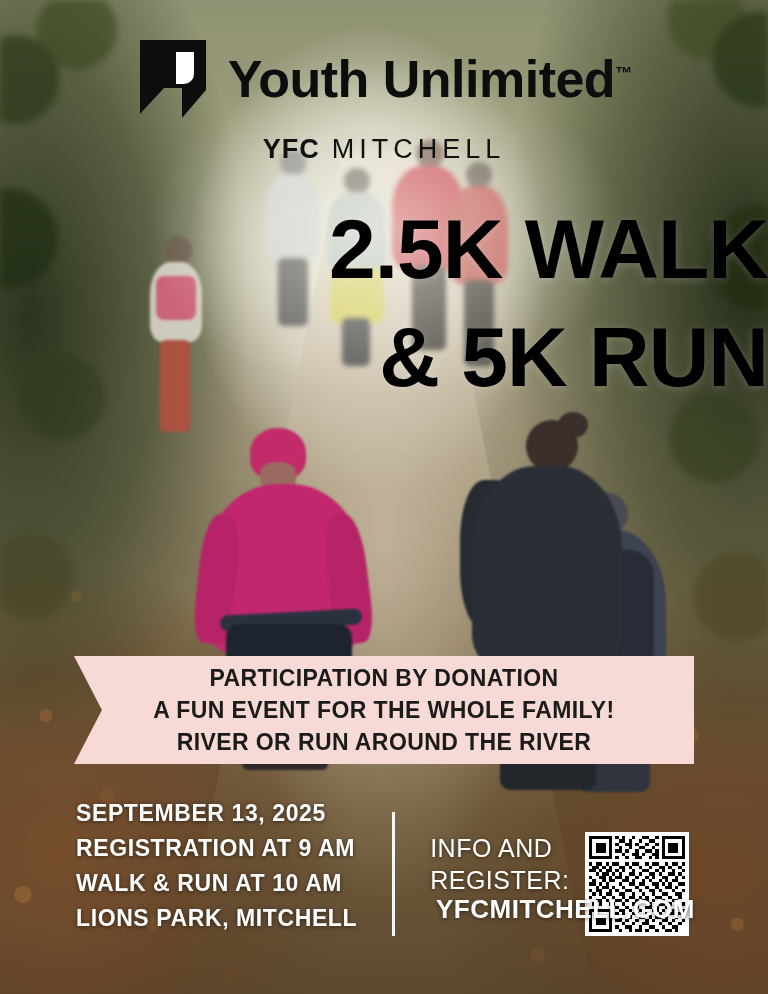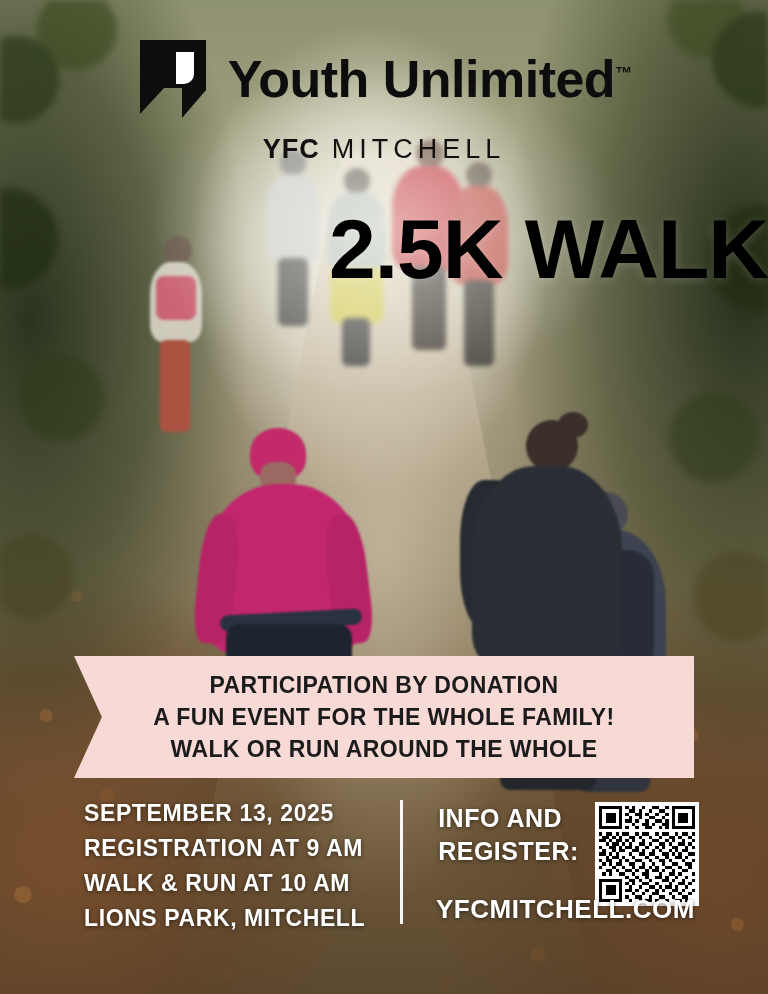--- a/index.html
+++ b/index.html
@@ -219,44 +219,44 @@
     letter-spacing: -1px;
     text-shadow: 0 2px 10px rgba(255,255,255,.18);
   }
   .headline div { white-space: nowrap; }
 
   .banner {
     position: absolute;
     left: 74px;
     width: 620px;
     top: 656px;
-    height: 122px;
+    height: 108px;
     background: #f7dad5;
     clip-path: polygon(0% 0%, 100% 0%, 100% 100%, 0% 100%, 4.5% 50%);
     display: flex;
     flex-direction: column;
     align-items: center;
     justify-content: center;
     gap: 5px;
   }
   .banner p {
     margin: 0;
     font-size: 23px;
     font-weight: 700;
     color: #1b1b1b;
     letter-spacing: .4px;
     text-align: center;
   }
 
   .details {
     position: absolute;
-    left: 84px;
+    left: 76px;
     top: 796px;
     display: flex;
-    align-items: flex-start;
+    align-items: flex-end;
     gap: 35px;
   }
   .details-left {
     color: #fff;
     font-size: 23px;
     font-weight: 700;
     letter-spacing: .6px;
     line-height: 1.52;
     text-shadow: 0 1px 4px rgba(0,0,0,.55);
     white-space: nowrap;
@@ -270,21 +270,21 @@
   }
   .details-right {
     display: flex;
     align-items: flex-start;
     gap: 16px;
     padding-top: 6px;
   }
   .info-text {
     color: #fff;
     font-size: 25px;
-    font-weight: 700;
+    font-weight: 400;
     letter-spacing: .5px;
     line-height: 1.3;
     text-shadow: 0 1px 4px rgba(0,0,0,.55);
     white-space: nowrap;
   }
   .qr {
     width: 104px;
     height: 104px;
     background: #fff;
     padding: 4px;
@@ -382,26 +382,27 @@
           <span>Youth Unlimited</span><span class="tm">™</span>
         </span>
       </div>
       <div class="logo-sub">
         <span class="yfc">YFC</span><span class="mitchell">MITCHELL</span>
       </div>
     </div>
 
     <div class="headline">
       <div>2.5K WALK</div>
+      <div>&amp; 5K RUN</div>
     </div>
 
     <div class="banner">
       <p>PARTICIPATION BY DONATION</p>
       <p>A FUN EVENT FOR THE WHOLE FAMILY!</p>
-      <p>WALK OR RUN AROUND THE WHOLE</p>
+      <p>RIVER OR RUN AROUND THE RIVER</p>
     </div>
 
     <div class="details">
       <div class="details-left">
         <div>SEPTEMBER 13, 2025</div>
         <div>REGISTRATION AT 9 AM</div>
         <div>WALK &amp; RUN AT 10 AM</div>
         <div>LIONS PARK, MITCHELL</div>
       </div>
 

